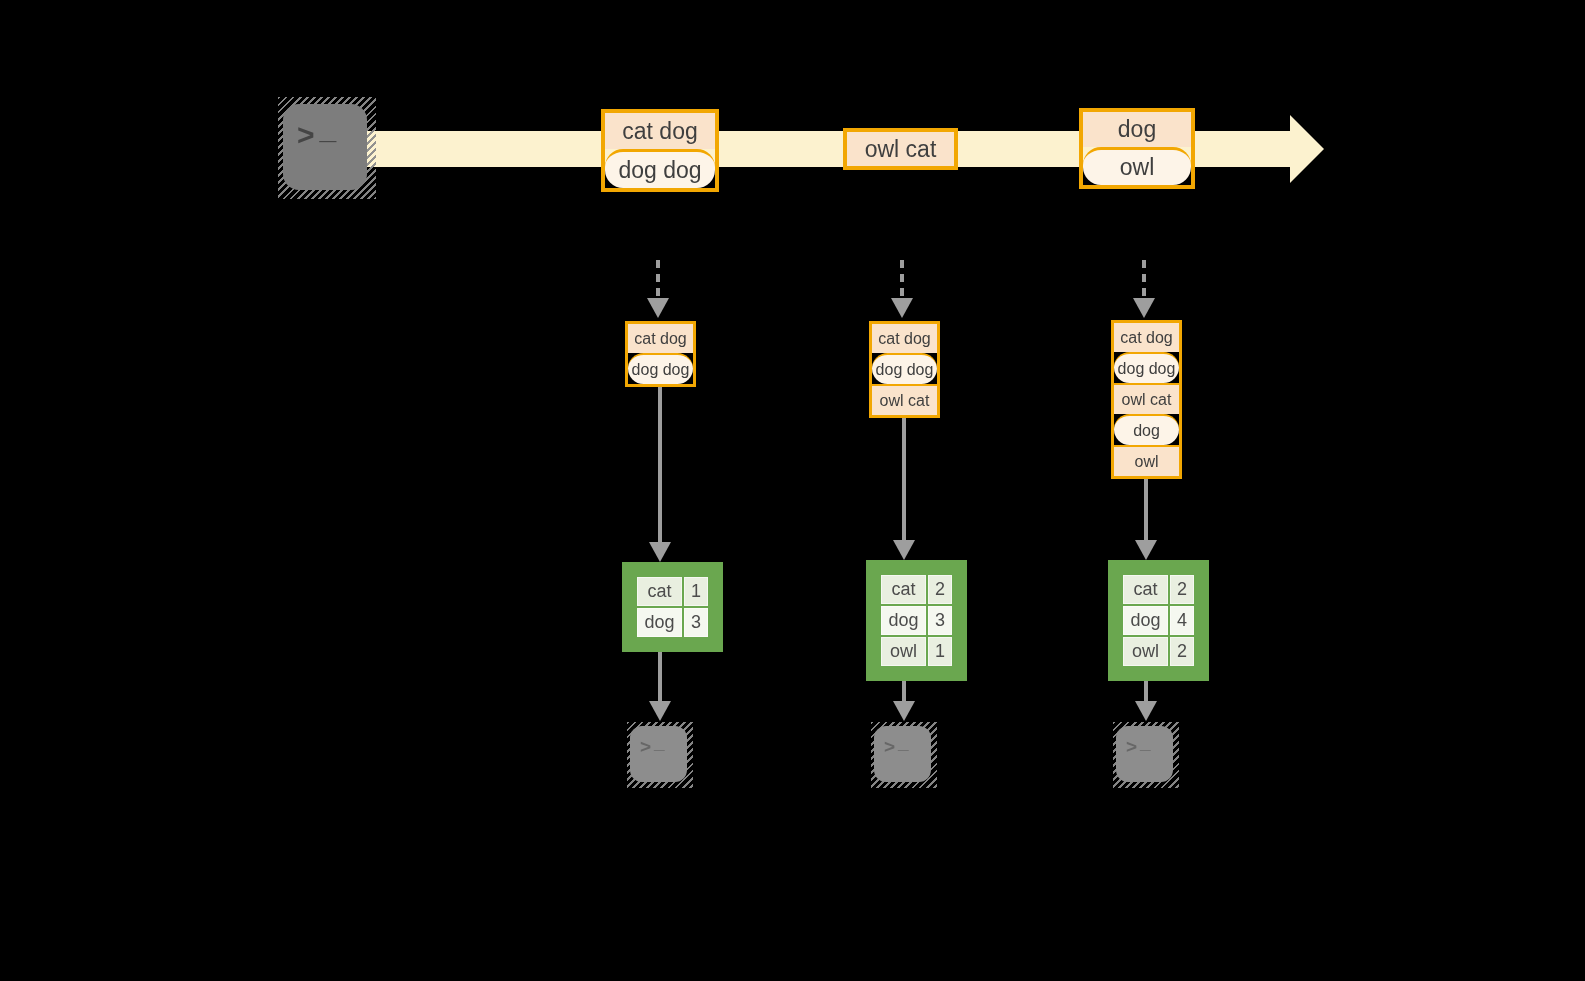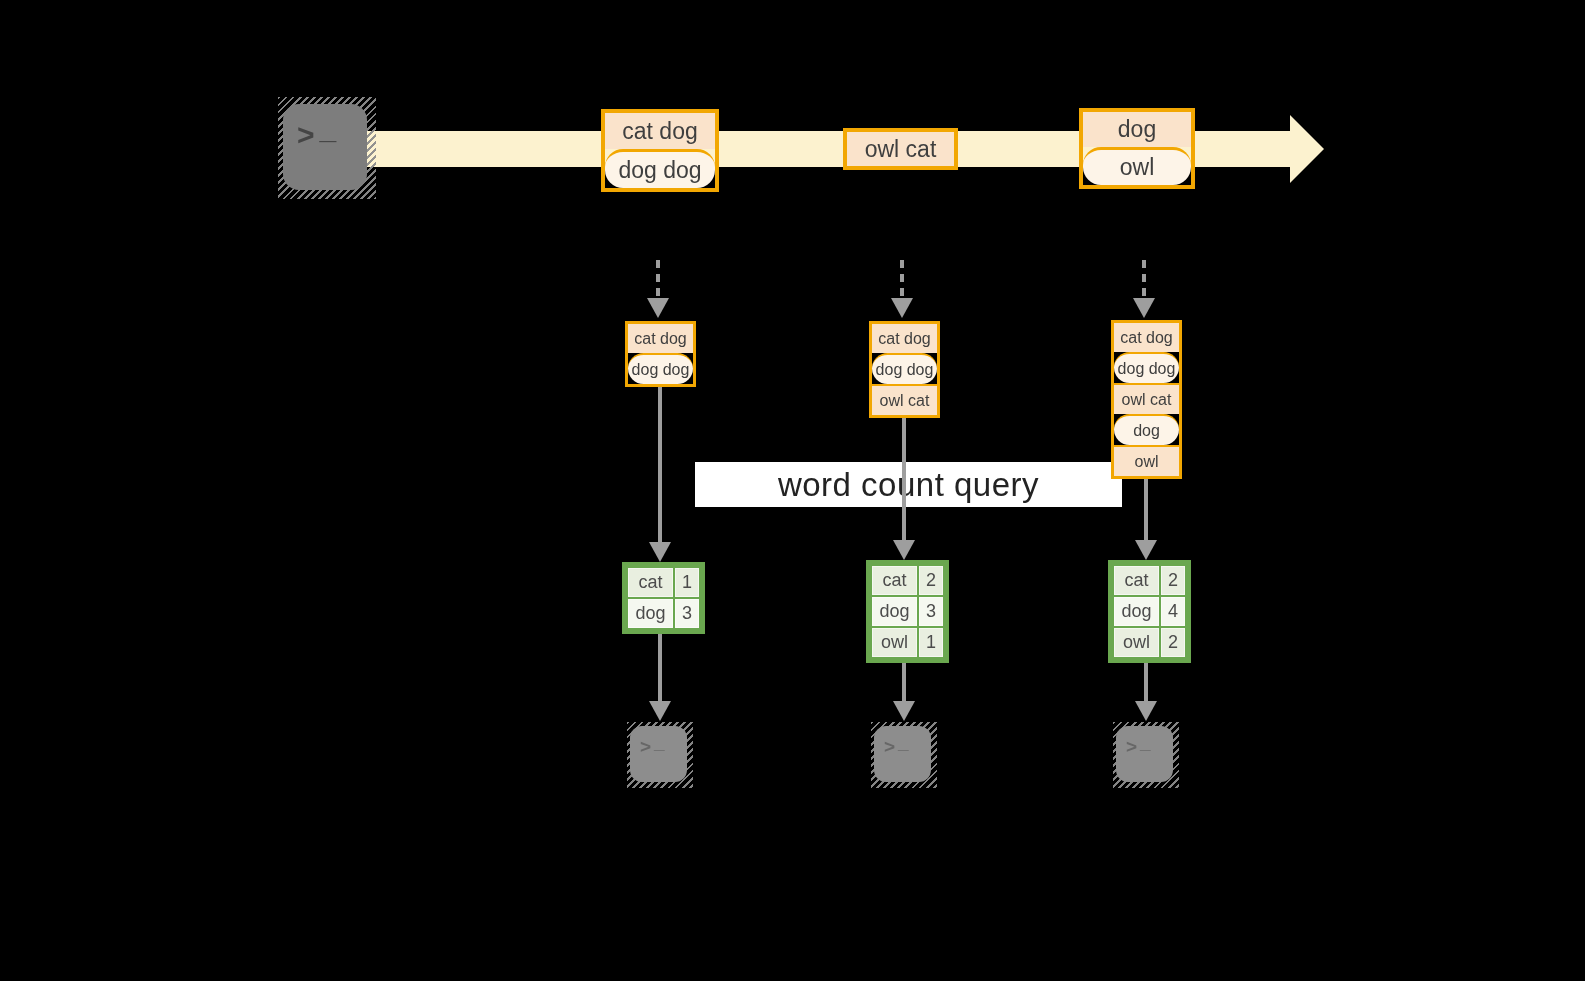--- a/index.html
+++ b/index.html
@@ -46,21 +46,21 @@
   
   .vline{position:absolute;width:0;border-left:4px solid var(--gray);z-index:2;}
   .vline.dashed{border-left-style:dashed;}
   .ahead{position:absolute;width:0;height:0;z-index:2;
     border-left:11px solid transparent;border-right:11px solid transparent;border-top:20px solid var(--gray);}
   
   .qband{position:absolute;left:695px;top:462px;width:427px;height:45px;background:#ffffff;z-index:1;
     display:flex;align-items:center;justify-content:center;}
   .qband span{font-size:33px;color:#232323;letter-spacing:.5px;}
   
-  .gtable{position:absolute;background:var(--green);padding:6px;display:grid;
+  .gtable{position:absolute;background:var(--green);padding:15px;display:grid;
     grid-template-columns:45px 24px;gap:2px;z-index:3;}
   .gtable .cell{height:29px;display:flex;align-items:center;justify-content:center;
     font-size:18px;color:#4c4c4c;box-shadow:inset 0 0 0 1px rgba(255,255,255,.55);}
 </style>
 </head>
 <body>
 
 <div class="canvas">
 
   <div class="stream-shaft"></div>
@@ -102,23 +102,20 @@
     <div class="row peach">owl cat</div>
   </div>
   <div class="sbox" style="left:1111px;top:320px;">
     <div class="row peach">cat dog</div>
     <div class="row cream">dog dog</div>
     <div class="row peach">owl cat</div>
     <div class="row cream">dog</div>
     <div class="row peach">owl</div>
   </div>
 
-  <div class="qband">
-    <span>word count query</span>
-  </div>
 
   <div class="vline" style="left:658px;top:385px;height:158px;"></div>
   <div class="ahead" style="left:649px;top:542px;"></div>
   <div class="vline" style="left:902px;top:416px;height:125px;"></div>
   <div class="ahead" style="left:893px;top:540px;"></div>
   <div class="vline" style="left:1144px;top:477px;height:64px;"></div>
   <div class="ahead" style="left:1135px;top:540px;"></div>
 
   <div class="gtable" style="left:622px;top:562px;">
     <div class="cell" style="background:var(--gcellA);">cat</div>

